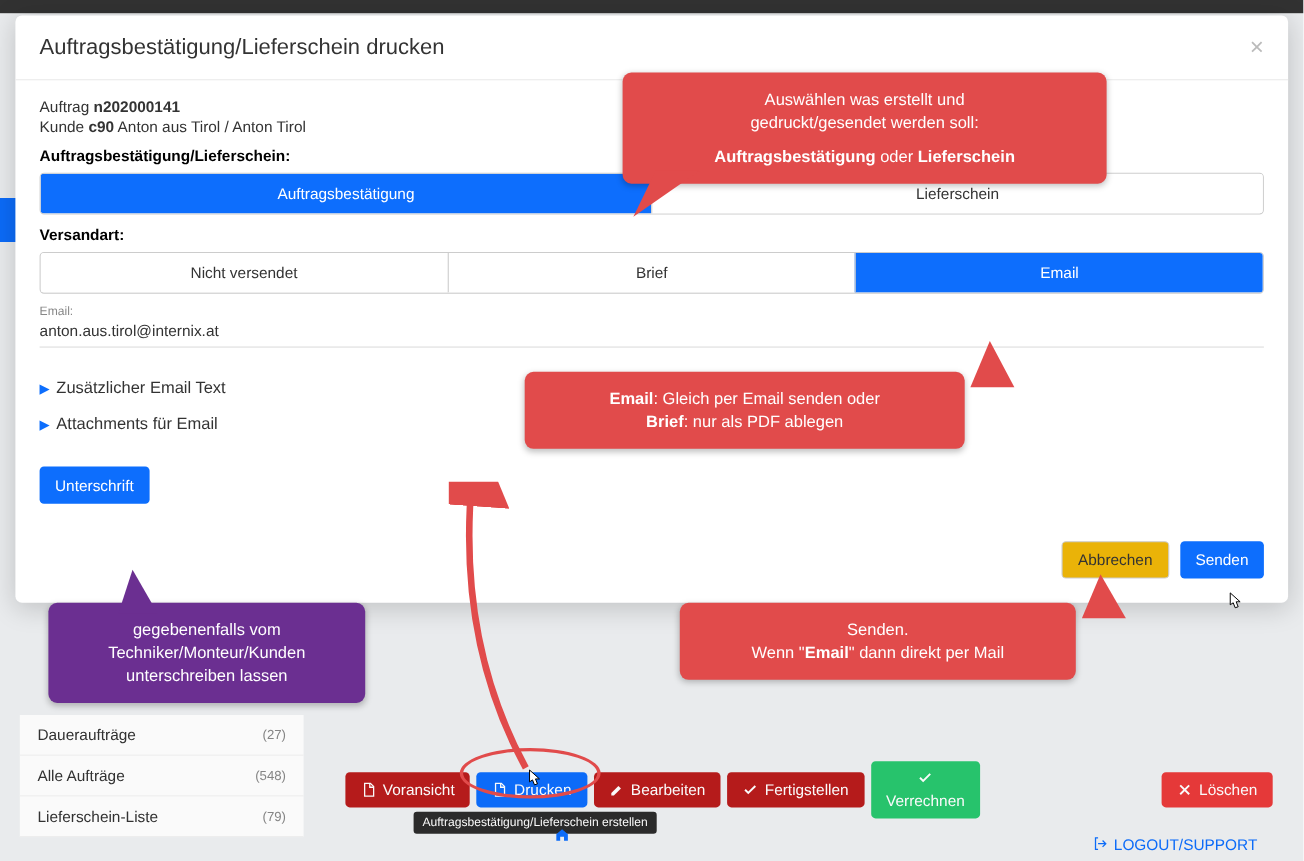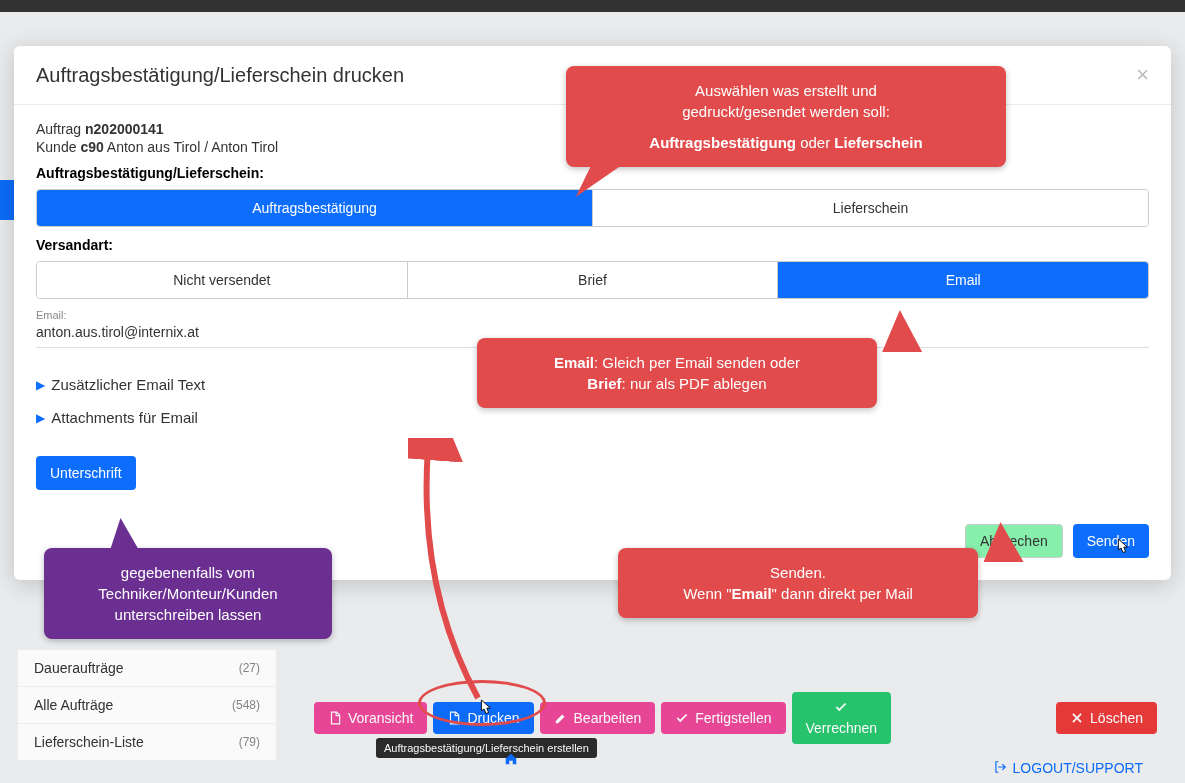--- a/index.html
+++ b/index.html
@@ -8,34 +8,34 @@
 
 .bg-page { position: absolute; top: 0; left: 0; right: 0; bottom: 0; }
 .bg-top { height: 12px; background: #333; }
 .bg-blue-strip { position: absolute; left: 0; top: 180px; width: 18px; height: 40px; background: #0d6efd; }
 .bg-sidebar { position: absolute; left: 18px; top: 650px; width: 258px; background: #fff; }
 .bg-sidebar .sb-item { display: flex; justify-content: space-between; align-items: center; padding: 10px 16px; font-size: 14px; color: #333; border-bottom: 1px solid #f2f2f2; cursor: pointer; }
 .bg-sidebar .sb-item .cnt { color: #888; font-size: 12px; }
 .bg-main { position: absolute; left: 298px; top: 680px; right: 12px; }
 .bg-toolbar { display: flex; gap: 6px; align-items: center; padding: 12px 16px; }
 .btn { display: inline-flex; align-items: center; gap: 6px; padding: 8px 14px; border-radius: 4px; font-size: 14px; color: #fff; border: none; cursor: pointer; }
-.btn-lightblue { background: #ec4899; text-align: center; }
+.btn-lightblue { background: #b91c1c; text-align: center; }
 .btn-blue { background: #0d6efd; }
 .btn-green { background: #28c76f; flex-direction: column; }
 .btn-red { background: #ea3b3b; }
-.btn-outline { background: #86efac; color: #333; border: 1px solid #ccc; }
+.btn-outline { background: #eab308; color: #333; border: 1px solid #ccc; }
 .bg-toolbar .spacer { flex: 1; }
 .bg-footer { display: flex; justify-content: flex-end; padding: 4px 30px 0 0; }
 .footer-link { color: #0d6efd; font-size: 14px; display: inline-flex; align-items: flex-start; gap: 6px; cursor: pointer; }
 .tooltip-bubble { position: absolute; left: 376px; top: 738px; background: #2c2c2c; color: #fff; font-size: 11px; padding: 4px 8px; border-radius: 3px; }
 .home-glyph { position: absolute; left: 504px; top: 752px; color: #0d6efd; font-size: 14px; }
 
 
 .modal-backdrop { position: absolute; inset: 0; background: rgba(0,0,0,0.02); }
-.modal { position: absolute; left: 14px; top: 14px; width: 1157px; background: #fff; border-radius: 6px; box-shadow: 0 4px 24px rgba(0,0,0,.18); margin-top: 32px; }
+.modal { position: absolute; left: 14px; top: 14px; width: 1157px; background: #fff; border-radius: 6px; box-shadow: 0 4px 24px rgba(0,0,0,.18); }
 .modal-header { display: flex; justify-content: space-between; align-items: center; padding: 16px 22px; border-bottom: 1px solid #eaeaea; }
 .modal-title { font-size: 20px; font-weight: 400; color: #333; }
 .modal-close { font-size: 22px; color: #bbb; cursor: pointer; background: none; border: none; }
 .modal-body { padding: 16px 22px 22px; }
 .info-line { font-size: 14px; margin-bottom: 2px; color: #333; }
 .info-line b { font-weight: 600; }
 .label-line { font-size: 14px; font-weight: 600; margin-top: 10px; margin-bottom: 8px; }
 .seg-group { display: flex; border: 1px solid #ccc; border-radius: 4px; overflow: hidden; }
 .seg-btn { flex: 1; padding: 10px 0; text-align: center; font-size: 14px; background: #fff; border: none; cursor: pointer; color: #333; }
 .seg-btn + .seg-btn { border-left: 1px solid #ccc; }

